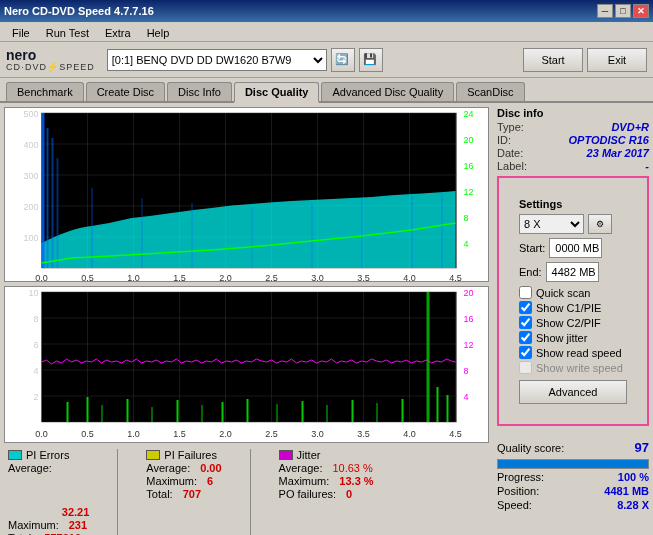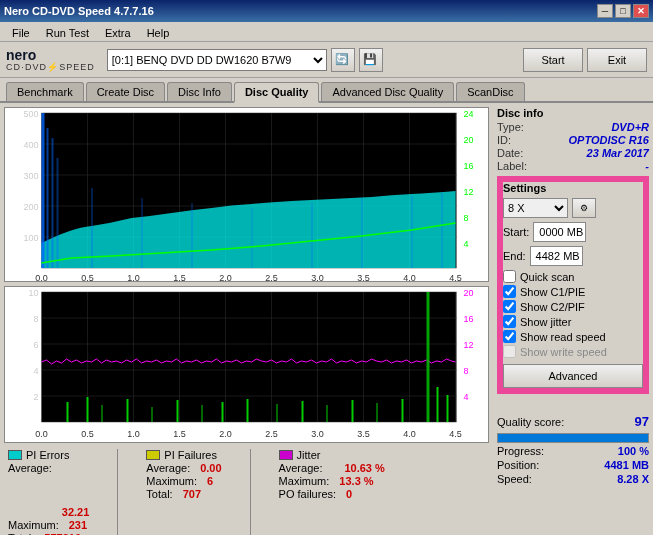--- a/index.html
+++ b/index.html
@@ -150,23 +150,23 @@
     }
     .panel-row {
       display: flex;
       justify-content: space-between;
       margin-bottom: 1px;
     }
     .panel-label { color: #333; }
     .panel-value { color: #0000cc; font-weight: bold; font-style: italic; }
     
     .settings-group {
-      border: 6px solid #ec4899;
-      padding: 0;
-      margin-bottom: 20px;
+      border: 2px solid #ec4899;
+      padding: 20px;
+      margin-bottom: 14px;
     }
     .settings-title {
       font-weight: bold; margin-bottom: 4px;
     }
     .input-row {
       display: flex; align-items: center; gap: 4px; margin-bottom: 4px;
     }
     .small-select {
       height: 20px; font-size: 11px; width: 65px; border: 1px solid #888;
     }
@@ -449,21 +449,21 @@
 
       <div class="divider"></div>
 
       <div class="legend-col">
         <div class="legend-item">
           <div class="legend-swatch" style="background:#cc00cc;"></div>
           <span>Jitter</span>
         </div>
         <div class="legend-row">
           <span class="legend-key">Average:</span>
-          <span class="legend-val" style="margin-left:16px;color:#cc0000;font-weight:bold;">10.63 %</span>
+          <span class="legend-val" style="margin-left:4px;color:#cc0000;font-weight:normal;">10.63 %</span>
         </div>
         <div class="legend-row">
           <span class="legend-key">Maximum:</span>
           <span class="legend-val" style="margin-left:4px;color:#cc0000;font-weight:bold;">13.3 %</span>
         </div>
         <div class="legend-row">
           <span class="legend-key">PO failures:</span>
           <span class="legend-val" style="margin-left:4px;color:#cc0000;font-weight:bold;">0</span>
         </div>
       </div>

